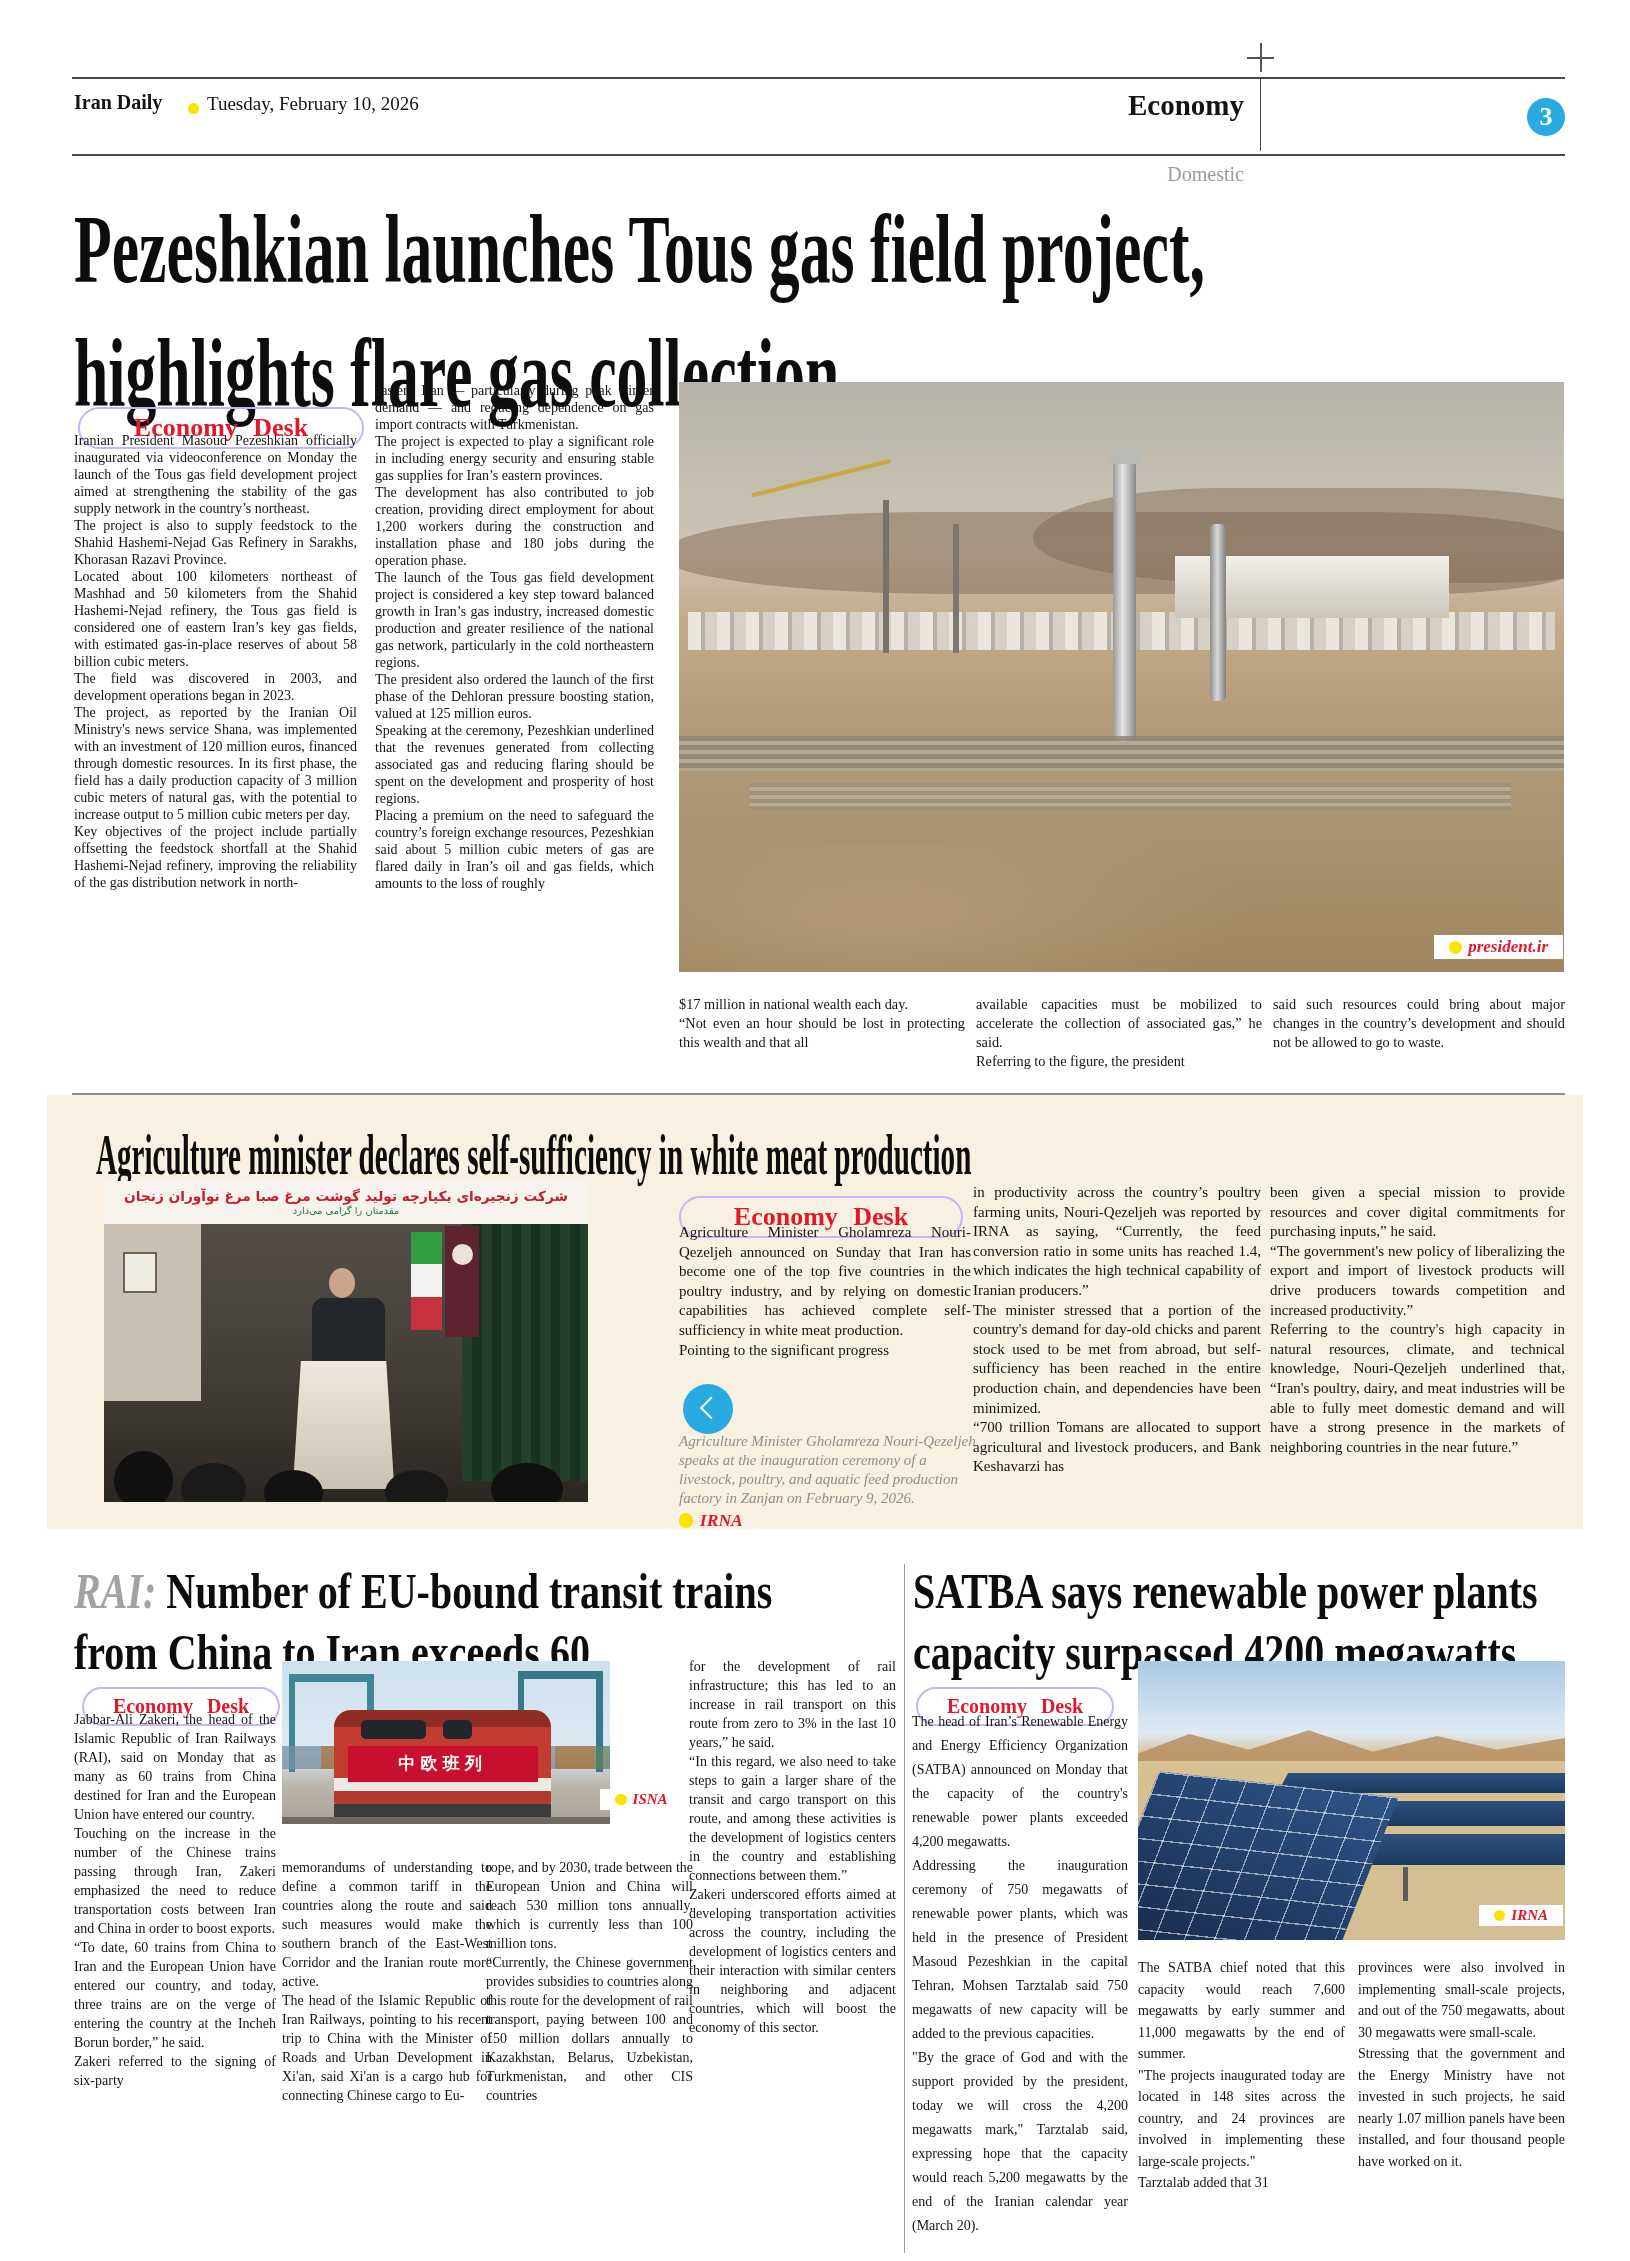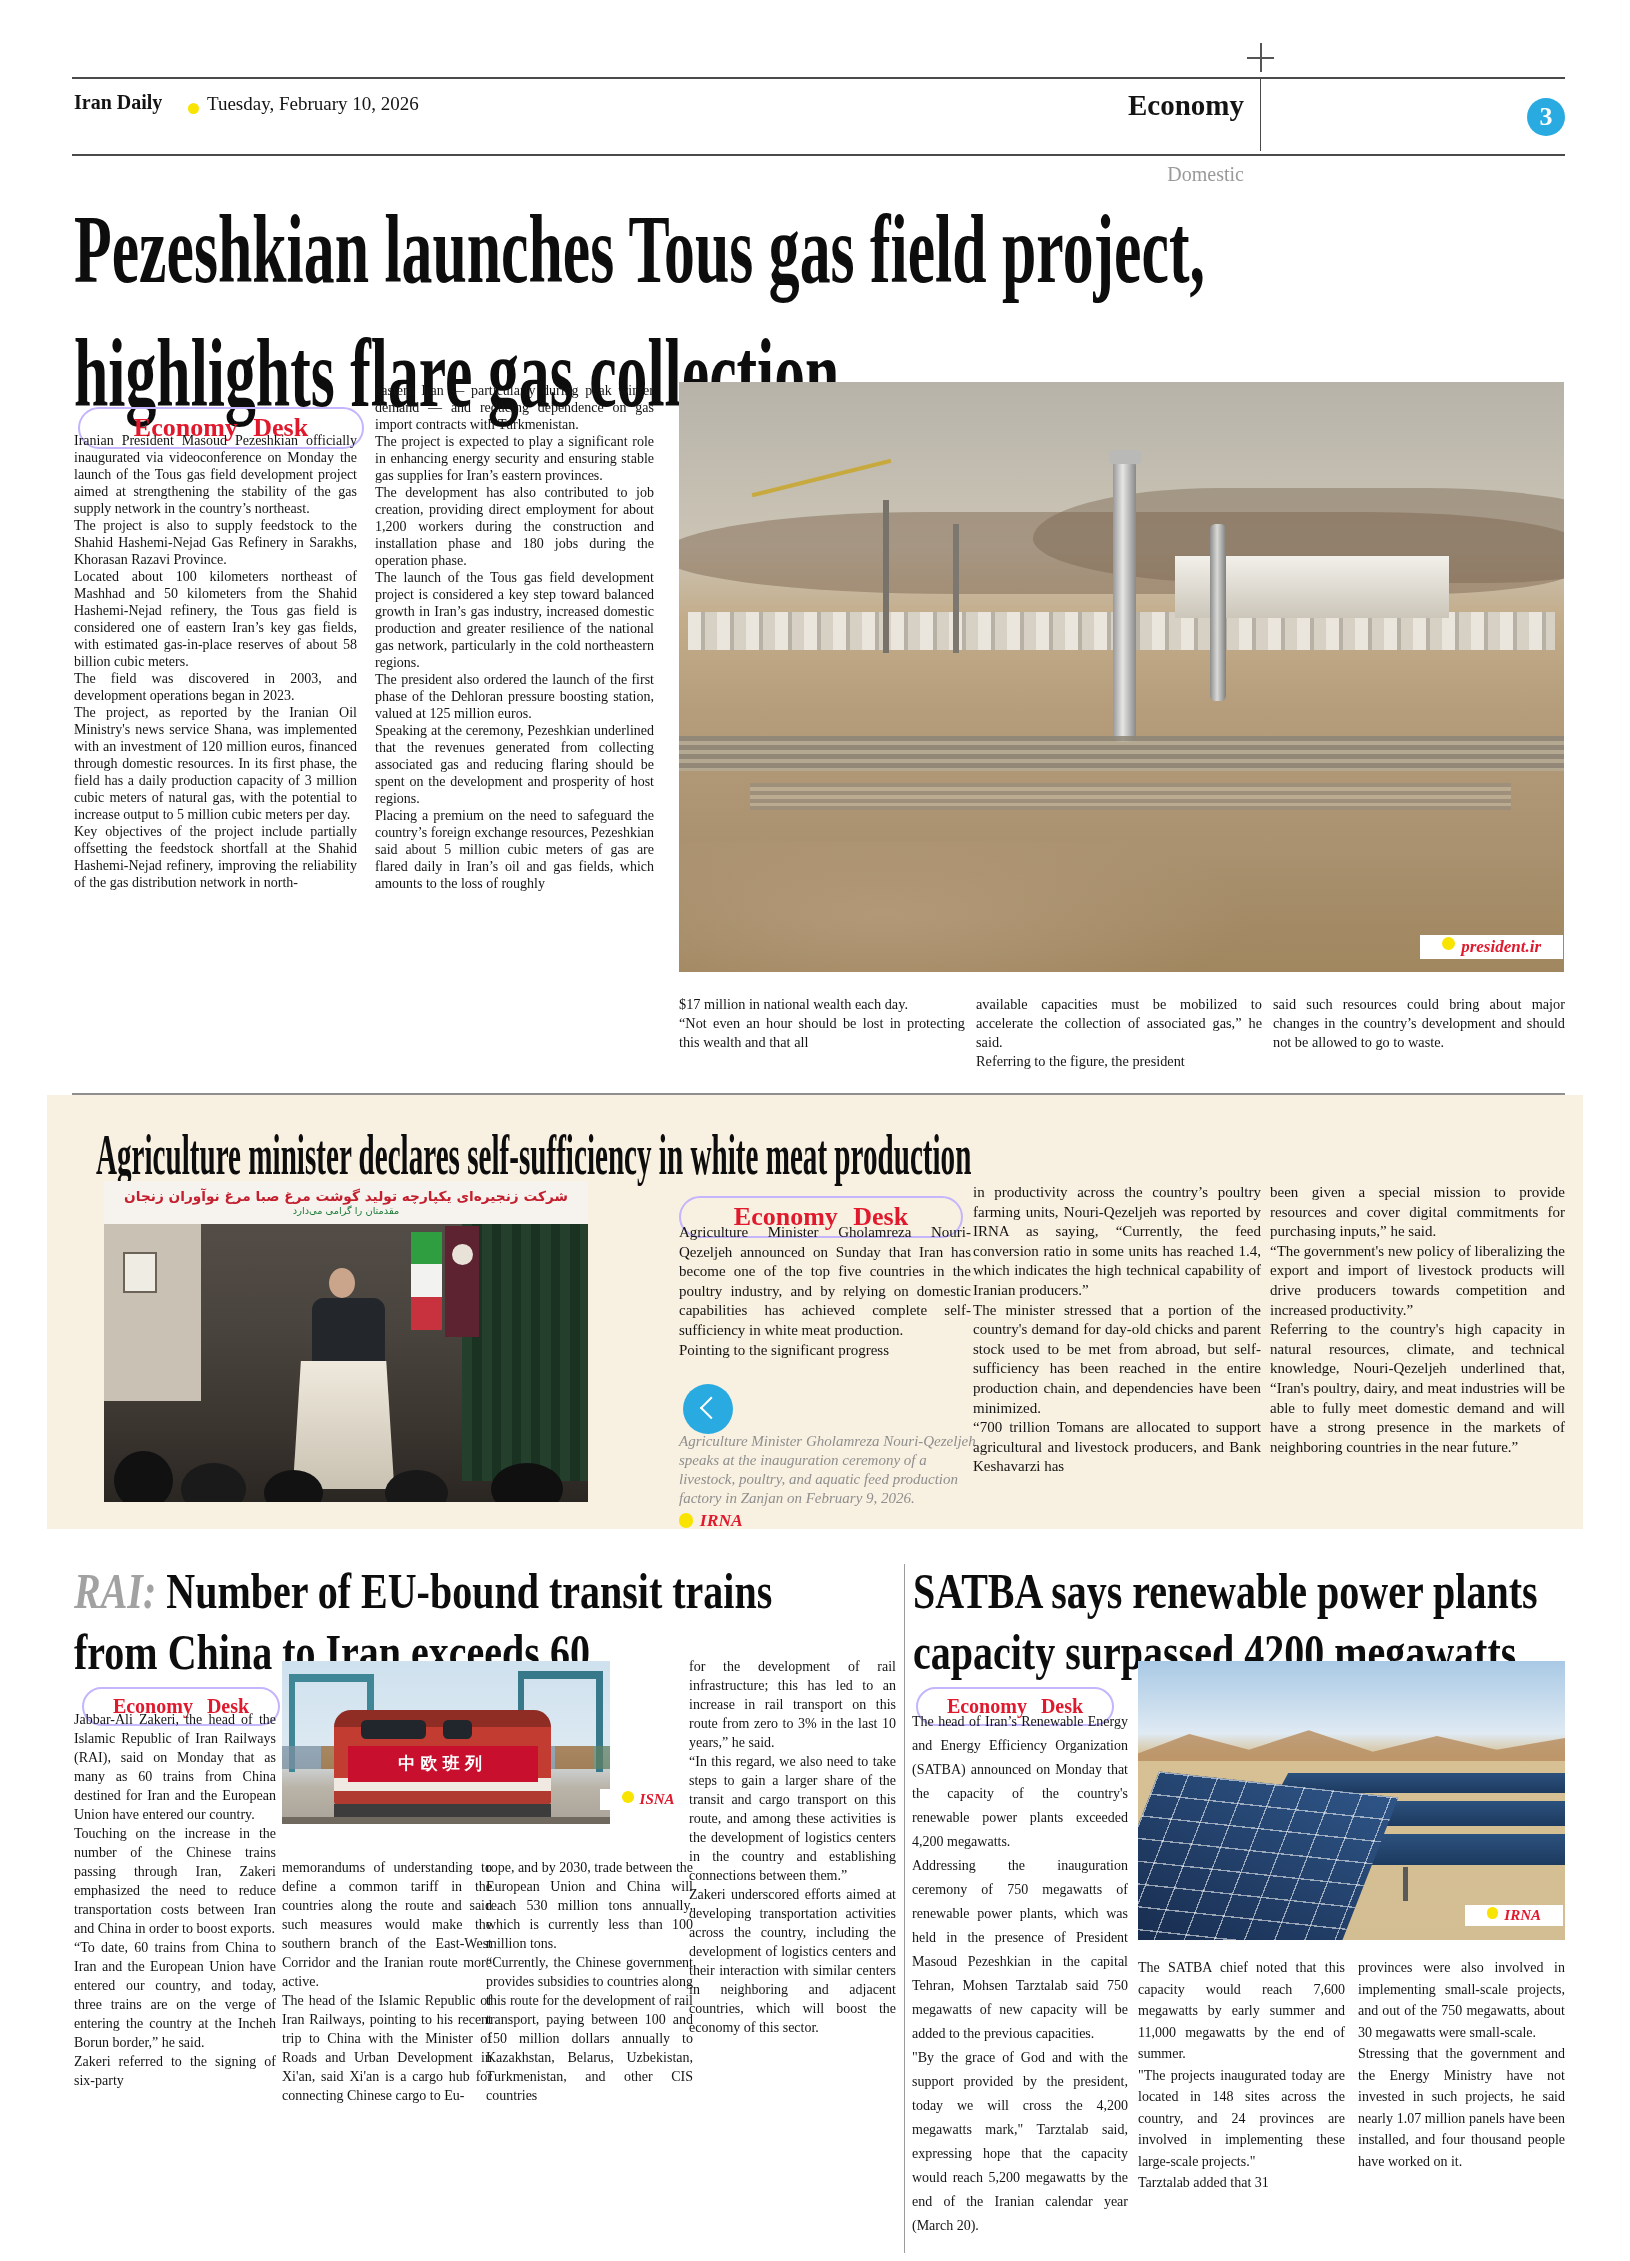--- a/index.html
+++ b/index.html
@@ -36,22 +36,22 @@
   .f-a1{font-size:14px;line-height:17px;}
   .f-a1b{font-size:14.3px;line-height:19px;}
   .f-a2{font-size:15px;line-height:19.6px;}
   .f-a3{font-size:14px;line-height:19px;}
   .f-a4s{font-size:14px;line-height:24px;}
   .f-a4b{font-size:14px;line-height:21.5px;}
   
   .caption{position:absolute;font-style:italic;color:#8f8f8f;font-size:15px;line-height:19px;text-align:left;}
   .credit-row{position:absolute;display:flex;align-items:center;gap:6.5px;}
   .credit-row .txt{color:#e0192d;font-weight:bold;font-style:italic;font-size:17.6px;}
-  .credit-chip{position:absolute;display:flex;gap:5.9px;background:#ffffff;
-               padding:2px 22px;}
+  .credit-chip{position:absolute;display:flex;align-items:center;gap:5.9px;background:#ffffff;
+               padding:2px 15px;}
   .credit-chip .txt{color:#e0192d;font-weight:bold;font-style:italic;font-size:17px;}
   .back-circle{position:absolute;width:50px;height:50px;border-radius:50%;background:#29abe2;}
   .back-circle i{position:absolute;left:19.6px;top:15.6px;width:14.3px;height:14.3px;
                  border-left:2.6px solid #fff;border-bottom:2.6px solid #fff;transform:rotate(45deg);}
   .crop-h{position:absolute;background:#555;}
   .crop-v{position:absolute;background:#555;}
   .vsep{position:absolute;background:#9c9c9c;}
   
   .photo{position:absolute;overflow:hidden;}
   .photo .el{position:absolute;}
@@ -155,21 +155,21 @@
   <div class="body-col f-a1" style="left:74px;top:432px;width:283px">
       <p>Iranian President Masoud Pezeshkian officially inaugurated via videoconference on Monday the launch of the Tous gas field development project aimed at strengthening the stability of the gas supply network in the country’s northeast.</p>
       <p>The project is also to supply feedstock to the Shahid Hashemi-Nejad Gas Refinery in Sarakhs, Khorasan Razavi Province.</p>
       <p>Located about 100 kilometers northeast of Mashhad and 50 kilometers from the Shahid Hashemi-Nejad refinery, the Tous gas field is considered one of eastern Iran’s key gas fields, with estimated gas-in-place reserves of about 58 billion cubic meters.</p>
       <p>The field was discovered in 2003, and development operations began in 2023.</p>
       <p>The project, as reported by the Iranian Oil Ministry's news service Shana, was implemented with an investment of 120 million euros, financed through domestic resources. In its first phase, the field has a daily production capacity of 3 million cubic meters of natural gas, with the potential to increase output to 5 million cubic meters per day.</p>
       <p>Key objectives of the project include partially offsetting the feedstock shortfall at the Shahid Hashemi-Nejad refinery, improving the reliability of the gas distribution network in north-</p>
     </div>
   <div class="body-col f-a1" style="left:375px;top:382px;width:279px">
       <p>eastern Iran — particularly during peak winter demand — and reducing dependence on gas import contracts with Turkmenistan.</p>
-      <p>The project is expected to play a significant role in enhancing energy security and ensuring stable gas supplies for Iran’s eastern provinces.</p>
+      <p>The project is expected to play a significant role in including energy security and ensuring stable gas supplies for Iran’s eastern provinces.</p>
       <p>The development has also contributed to job creation, providing direct employment for about 1,200 workers during the construction and installation phase and 180 jobs during the operation phase.</p>
       <p>The launch of the Tous gas field development project is considered a key step toward balanced growth in Iran’s gas industry, increased domestic production and greater resilience of the national gas network, particularly in the cold northeastern regions.</p>
       <p>The president also ordered the launch of the first phase of the Dehloran pressure boosting station, valued at 125 million euros.</p>
       <p>Speaking at the ceremony, Pezeshkian underlined that the revenues generated from collecting associated gas and reducing flaring should be spent on the development and prosperity of host regions.</p>
       <p>Placing a premium on the need to safeguard the country’s foreign exchange resources, Pezeshkian said about 5 million cubic meters of gas are flared daily in Iran’s oil and gas fields, which amounts to the loss of roughly</p>
     </div>
 
   <div class="photo ph1" style="left:679px;top:382px;width:885px;height:590px">
     <div class="el ridge"></div>
     <div class="el ridge2"></div>

